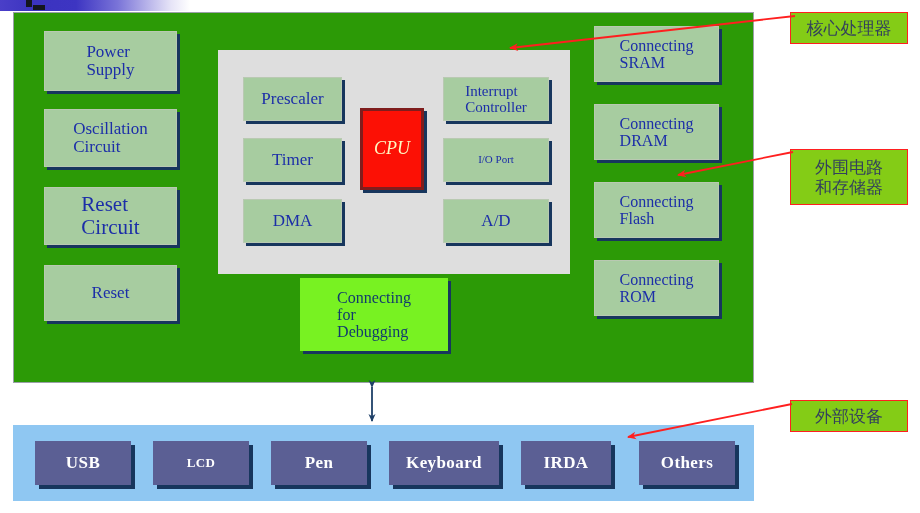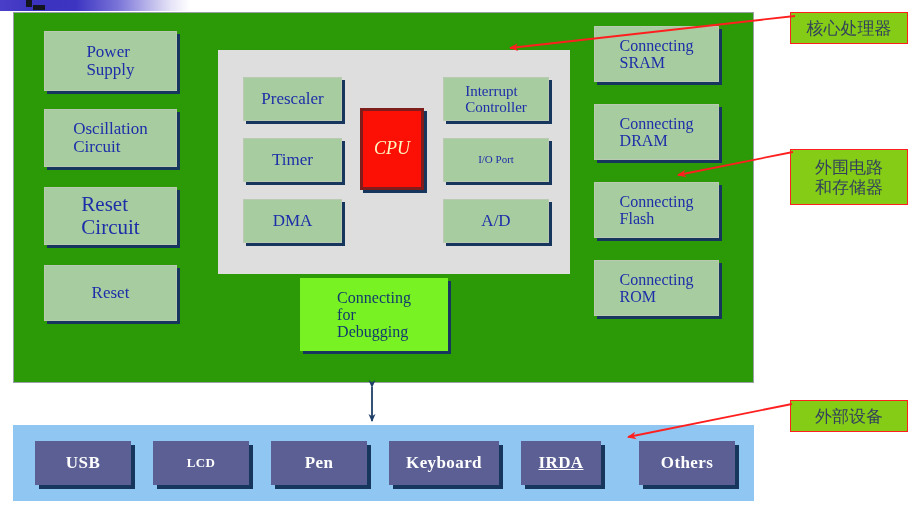--- a/index.html
+++ b/index.html
@@ -236,21 +236,21 @@
   </div>
   <div class="blk device" style="left:140px; top:16px; width:96px; height:44px; font-size:13px;">
     <span>LCD</span>
   </div>
   <div class="blk device" style="left:258px; top:16px; width:96px; height:44px; font-size:17px;">
     <span>Pen</span>
   </div>
   <div class="blk device" style="left:376px; top:16px; width:110px; height:44px; font-size:17px;">
     <span>Keyboard</span>
   </div>
-  <div class="blk device" style="left:508px; top:16px; width:80px; height:44px; font-size:17px;text-decoration:underline;">
+  <div class="blk device" style="left:508px; top:16px; width:90px; height:44px; font-size:17px;">
     <span>IRDA</span>
   </div>
   <div class="blk device" style="left:626px; top:16px; width:96px; height:44px; font-size:17px;">
     <span>Others</span>
   </div>
 </div>
 
 <div class="callout" style="left:790px; top:12px; width:118px; height:32px; font-size:17px;">
   <span>核心处理器</span>
 </div>

